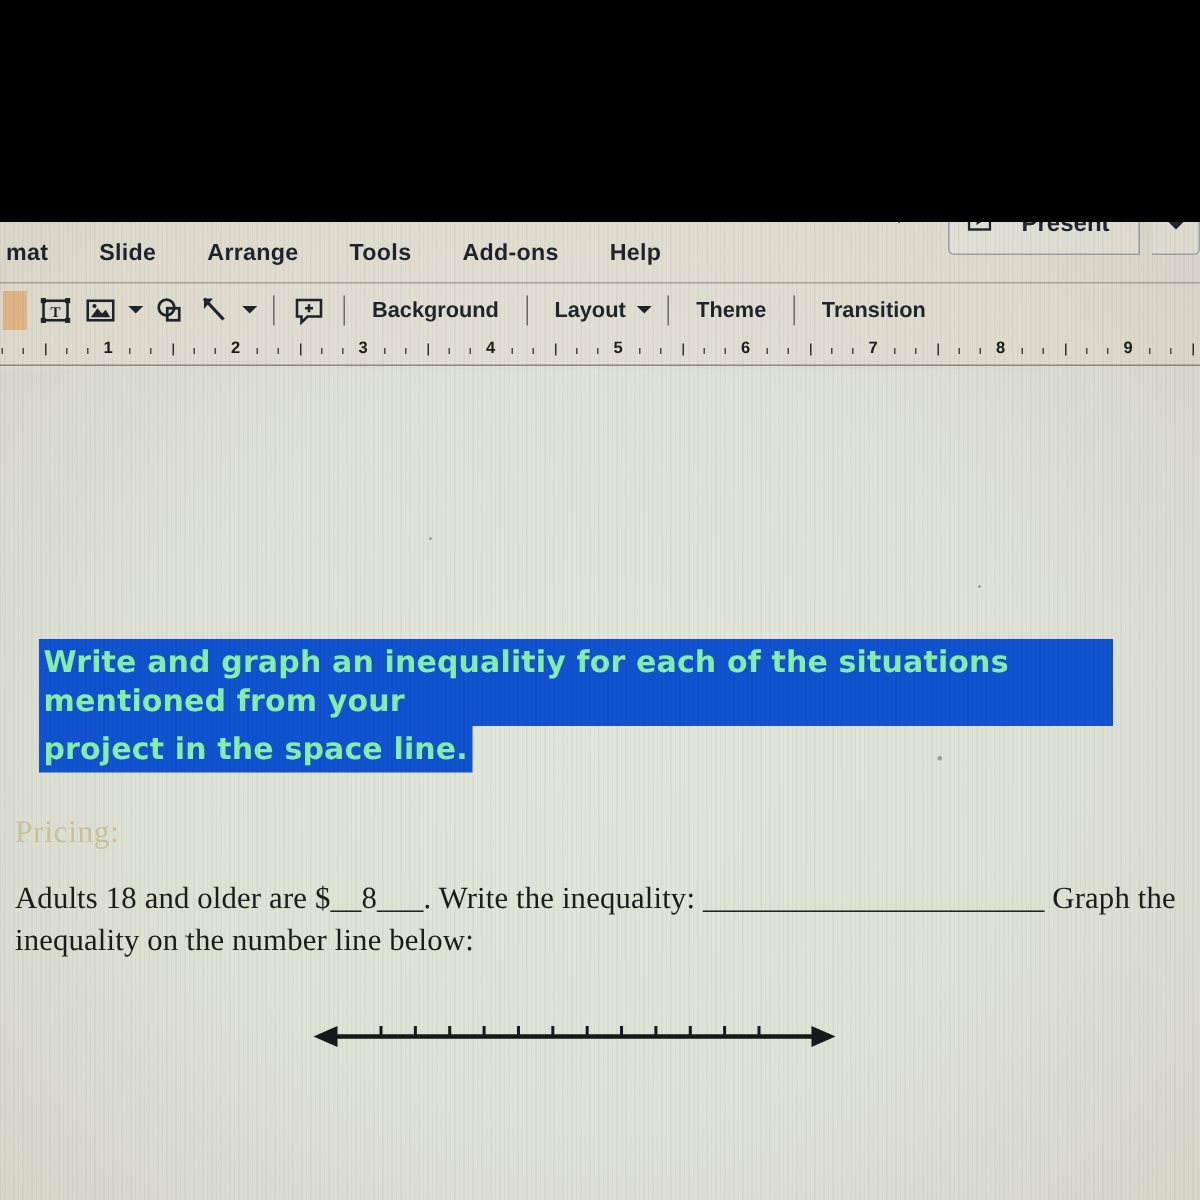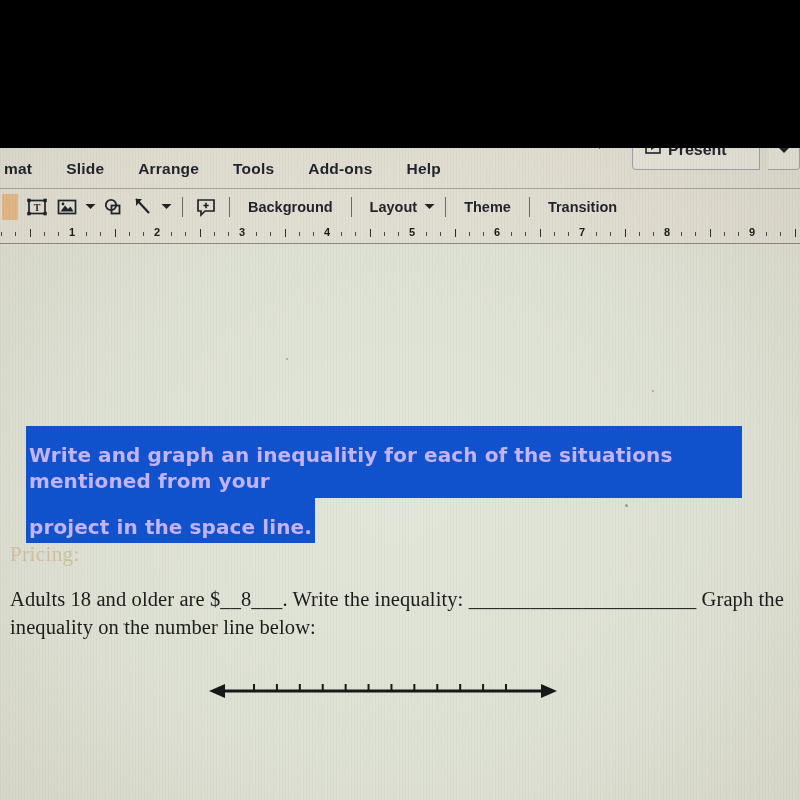--- a/index.html
+++ b/index.html
@@ -64,21 +64,21 @@
   
   #topright {
     position:absolute; right:0; top:2px; height:44px;
     display:flex; align-items:flex-start; gap:8px; z-index:30;
   }
   .icon-btn-top { width:34px; height:34px; position:relative; }
   .present-btn {
     height:40px; min-width:128px;
     border:1px solid #9aa0a6; border-radius:4px 0 0 4px;
     background:rgba(255,255,255,0.16);
-    display:flex; align-items:center; gap:7px;
+    display:flex; align-items:center; gap:20px;
     padding:0 12px; color:#1f242b; font-size:16px; font-weight:700;
   }
   .present-caret {
     height:40px; width:32px;
     border:1px solid #9aa0a6; border-left:none; border-radius:0 4px 4px 0;
     background:rgba(255,255,255,0.16);
     display:flex; align-items:center; justify-content:center;
   }
   .share-btn {
     height:40px; min-width:112px; margin-left:10px;
@@ -129,24 +129,24 @@
       radial-gradient(ellipse 95% 120% at 50% 45%, #e3e6da 0%, #dee2d4 40%, #d6d6c9 70%, #c9c6ba 100%);
   }
 
   
   #title-block {
     position:absolute; left:26px; top:180px; width:716px;
   }
   .title-line {
     display:inline-block;
     background:#1152cf;
-    color:#c4b5fd;
+    color:#86efac;
     font-size:20px; font-weight:800; letter-spacing:.1px;
     line-height:1.32;
-    padding:16px 3px 3px 3px;
+    padding:2px 3px 3px 3px;
     font-family:"DejaVu Sans", sans-serif;
   }
 
   
   #pricing {
     position:absolute; left:10px; top:296px;
     font-family:"Liberation Serif", serif;
     font-size:21px; font-weight:400;
     color:#cdc19c;
     letter-spacing:.4px;

